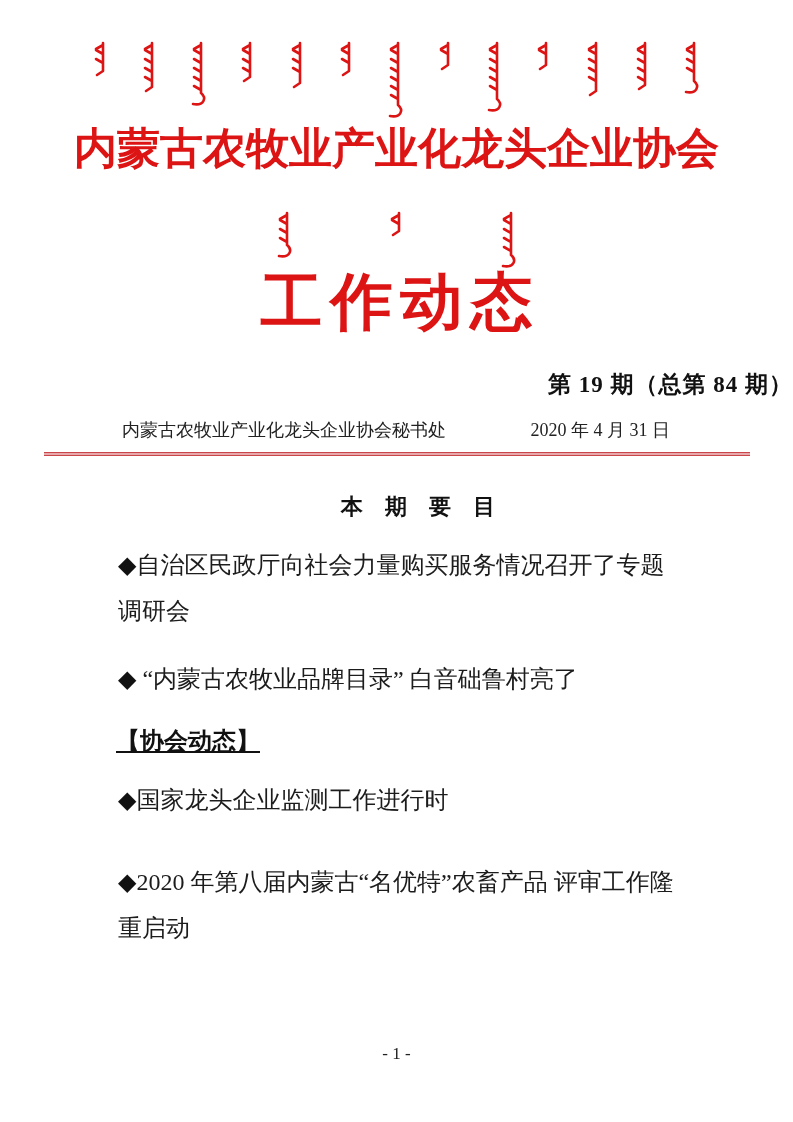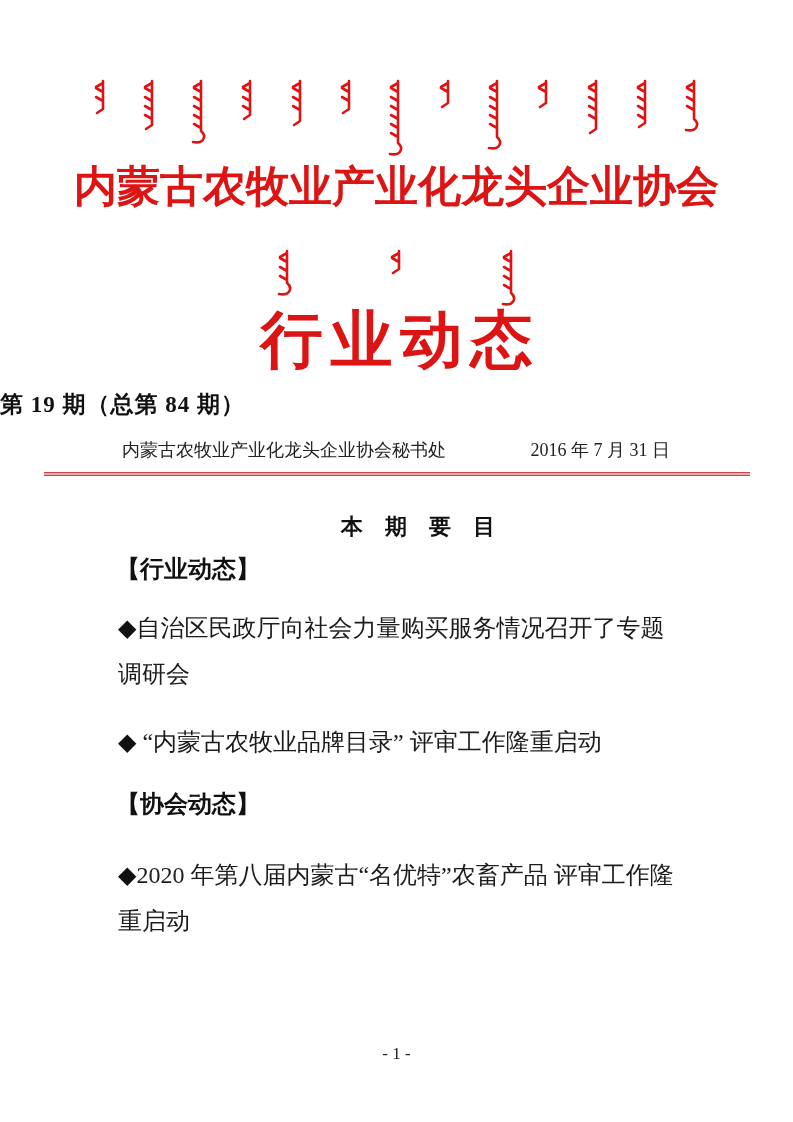--- a/index.html
+++ b/index.html
@@ -6,36 +6,36 @@
   .page{
     position:relative;
     width:793px;height:1122px;
     margin:0 auto;
     background:#ffffff;
     overflow:hidden;
     font-family:"Liberation Serif","DejaVu Serif",serif;
     color:#1c1c1c;
   }
   
-  .masthead{padding-top:79px;text-align:center;}
+  .masthead{padding-top:41px;text-align:center;}
   .mg-row{display:flex;justify-content:space-between;align-items:flex-start;margin:0 auto;}
   .mg-row.top{width:612px;height:80px;}
   .mg-row.mid{width:244px;height:60px;margin-top:34px;}
   .org-title{
     color:#dd1414;font-weight:bold;font-size:43px;line-height:56px;
     white-space:nowrap;letter-spacing:0px;
   }
   .bulletin-title{
     color:#dd1414;font-weight:bold;font-size:62px;line-height:62px;
     letter-spacing:8px;text-indent:8px;
   }
   
   .issue-line{
-    text-align:left;font-weight:bold;font-size:23px;line-height:23px;
-    margin-top:22px;letter-spacing:1px;color:#111;
+    text-align:right;font-weight:bold;font-size:23px;line-height:23px;
+    margin-top:40px;letter-spacing:1px;color:#111;
   }
   .pub-row{
     display:flex;justify-content:space-between;align-items:center;
     margin:23px 123px 0 122px;font-size:18px;line-height:22px;color:#222;
   }
   .red-rule{
     height:4px;margin:11px 43px 0 44px;border:none;
     background:linear-gradient(180deg,#c9474a 0%,#c9474a 30%,#e7a9ab 30%,#e7a9ab 70%,#c9474a 70%,#c9474a 100%);
   }
   
@@ -43,21 +43,21 @@
     text-align:center;margin-top:40px;
     font-family:"Liberation Sans","DejaVu Sans",sans-serif;
     font-weight:bold;font-size:22px;line-height:22px;letter-spacing:8px;
     text-indent:8px;color:#111;padding-left:43px;
   }
   .section-title{
     margin:19px 0 0 116px;
     font-family:"Liberation Sans","DejaVu Sans",sans-serif;
     font-weight:bold;font-size:24px;line-height:24px;color:#111;
   }
-  .section-title.second{margin-top:27px;}
+  .section-title.second{margin-top:27px;text-decoration:underline;}
   .toc-item{
     margin:22px 110px 0 118px;
     font-size:24px;line-height:46px;color:#1c1c1c;
   }
   .toc-item.first{margin-top:24px;}
   .toc-item.gap{margin-top:36px;}
   .bullet{color:#111;}
   
   .footer{
     position:absolute;left:0;right:0;bottom:58px;
@@ -119,44 +119,46 @@
           <path d="M12,2 L12,34 M12,4 L5,8 M12,13 L5,9 M12,22 L5,18 M12,31 L5,27 M12,34 C18,39 15,47 4,45" fill="none" stroke="#dd1414" stroke-width="2.6" stroke-linecap="round"></path>
         </svg>
         <svg width="20" height="26" viewBox="0 0 20 26">
           <path d="M12,2 L12,20 M12,4 L5,8 M12,13 L5,9 M12,20 L6,24" fill="none" stroke="#dd1414" stroke-width="2.6" stroke-linecap="round"></path>
         </svg>
         <svg width="20" height="60" viewBox="0 0 20 60">
           <path d="M12,2 L12,44 M12,4 L5,8 M12,13 L5,9 M12,22 L5,18 M12,31 L5,27 M12,40 L5,36 M12,44 C18,49 15,57 4,55" fill="none" stroke="#dd1414" stroke-width="2.6" stroke-linecap="round"></path>
         </svg>
       </div>
 
-    <div class="bulletin-title">行业动态</div>
+    <div class="bulletin-title">工作动态</div>
   </div>
 
   <div class="issue-line">第 19 期（总第 84 期）</div>
 
   <div class="pub-row">
     <span>内蒙古农牧业产业化龙头企业协会秘书处</span>
-    <span>2016 年 7 月 31 日</span>
+    <span>2020 年 4 月 31 日</span>
   </div>
 
   <div class="red-rule"></div>
 
   <div class="toc-heading">本 期 要 目</div>
 
-  <div class="section-title">【行业动态】</div>
 
   <div class="toc-item first">
     <span class="bullet">◆</span><span>自治区民政厅向社会力量购买服务情况召开了专题调研会</span>
   </div>
   <div class="toc-item">
-    <span class="bullet">◆</span><span> “内蒙古农牧业品牌目录” 评审工作隆重启动</span>
+    <span class="bullet">◆</span><span> “内蒙古农牧业品牌目录” 白音础鲁村亮了</span>
   </div>
 
   <div class="section-title second">【协会动态】</div>
 
+  <div class="toc-item first">
+    <span class="bullet">◆</span><span>国家龙头企业监测工作进行时</span>
+  </div>
   <div class="toc-item gap">
     <span class="bullet">◆</span><span>2020 年第八届内蒙古“名优特”农畜产品 评审工作隆重启动</span>
   </div>
 
   <div class="footer">- 1 -</div>
 
 </div>
 
 </body></html>

